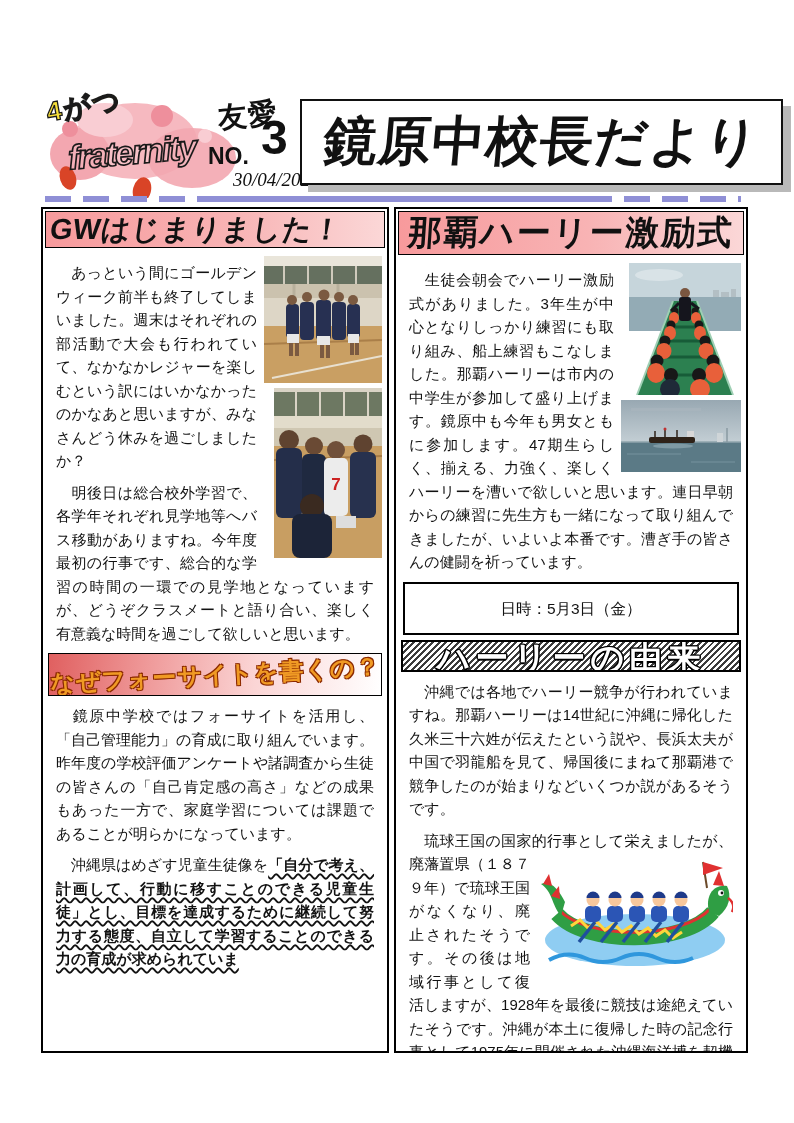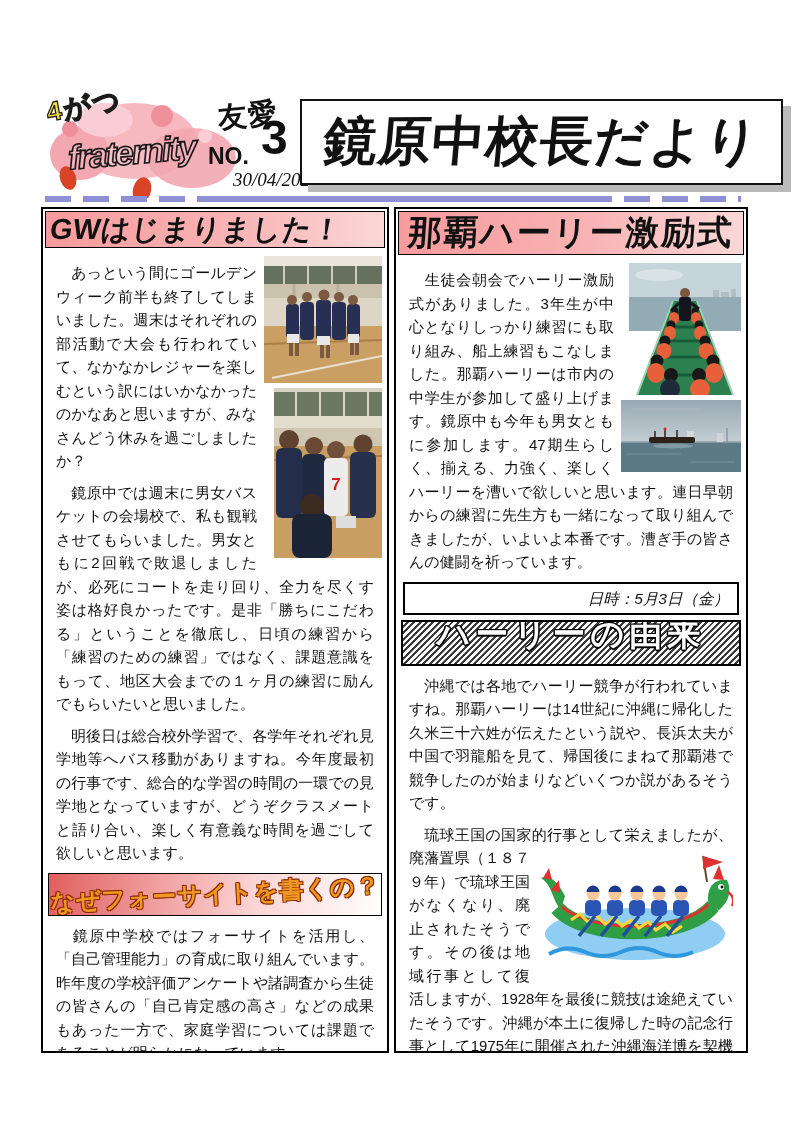--- a/index.html
+++ b/index.html
@@ -41,37 +41,37 @@
   .bar { margin:2px; border:1px solid #000; overflow:hidden; }
   .bar-pink { background:linear-gradient(90deg,#f79a9c 0%,#f8b3b4 55%,#fbd7d7 100%); }
   .bar-gw { height:37px; display:flex; align-items:center; padding-left:4px; }
   .bar-gw span { font-size:29px; font-weight:900; letter-spacing:0.5px; transform:skewX(-7deg); white-space:nowrap; }
   .bar-naha { height:44px; display:flex; align-items:center; justify-content:center; }
   .bar-naha span { font-size:34px; font-weight:900; letter-spacing:2px; transform:skewX(-4deg); white-space:nowrap; }
   .bar-fore { height:43px; background:linear-gradient(95deg,#e06060 0%,#ef9a9a 30%,#fbd5d5 62%,#ffffff 100%);
     display:flex; align-items:center; justify-content:center; }
   .bar-fore span { font-size:24px; font-weight:900; letter-spacing:1px; color:#f09a24; transform:rotate(-3deg);
     text-shadow:1px 1px 0 #8c2a00,-1px -1px 0 #8c2a00,1px -1px 0 #8c2a00,-1px 1px 0 #8c2a00; white-space:nowrap; }
-  .bar-hatch { height:46px; border-width:2px;
+  .bar-hatch { height:32px; border-width:2px;
     background:repeating-linear-gradient(135deg,#ffffff 0 2.5px,#3c3c3c 2.5px 4.5px);
-    display:flex; align-items:flex-start; justify-content:center; }
+    display:flex; align-items:flex-end; justify-content:center; }
   .bar-hatch span { font-size:33px; font-weight:900; letter-spacing:5px; color:#fff; white-space:nowrap;
     text-shadow:1.5px 0 #000,-1.5px 0 #000,0 1.5px #000,0 -1.5px #000,1px 1px #000,-1px -1px #000,1px -1px #000,-1px 1px #000; }
 
   .body { padding:3px 5px 2px 5px; font-size:15px; line-height:23.5px; text-align:justify; color:#121212; }
   .body p { margin:8px; }
 
   .floatR { float:right; display:flex; flex-direction:column; align-items:flex-end; gap:5px; margin:3px 0 4px 7px; }
   .photo { display:block; }
   .clipwrap { float:right; margin:2px 0 0 5px; }
 
   .bw { font-weight:800; text-decoration-line:underline; text-decoration-style:wavy;
         text-decoration-thickness:1.5px; text-underline-offset:3px; }
 
-  .infobox { margin:4px 2px 5px 2px; border:2px solid #000; padding:2px 8px; font-size:15.5px; line-height:25px; text-align:right;font-style:italic; }
+  .infobox { margin:4px 2px 5px 2px; border:2px solid #000; padding:12px 8px; font-size:15.5px; line-height:25px; text-align:center; }
 </style>
 </head>
 <body>
 
 <div class="page">
 
   <div>
     <svg class="hdr-flower" width="215" height="102" viewBox="0 0 215 102">
       <ellipse cx="95" cy="45" rx="62" ry="38" fill="#f6b9c0"></ellipse>
       <ellipse cx="40" cy="58" rx="30" ry="26" fill="#f3a7b0"></ellipse>
@@ -170,21 +170,20 @@
             <rect x="50" y="70" width="24" height="58" rx="5" fill="#ececec"></rect>
             <text x="62" y="102" font-size="17" font-weight="bold" fill="#cc2222" text-anchor="middle">7</text>
             <circle cx="89" cy="56" r="9.5" fill="#5f4330"></circle>
             <rect x="76" y="64" width="26" height="66" rx="6" fill="#27314e"></rect>
             <circle cx="38" cy="118" r="12" fill="#3a2a20"></circle>
             <rect x="18" y="126" width="40" height="44" rx="8" fill="#1c2438"></rect>
             <rect x="62" y="128" width="20" height="12" fill="#dddddd"></rect>
           </svg>
         </div>
         <p>　あっという間にゴールデンウィーク前半も終了してしまいました。週末はそれぞれの部活動で大会も行われていて、なかなかレジャーを楽しむという訳にはいかなかったのかなあと思いますが、みなさんどう休みを過ごしましたか？</p>
-        <p>　鏡原中では週末に男女バスケットの会場校で、私も観戦させてもらいました。男女ともに2回戦で敗退しましたが、必死にコートを走り回り、全力を尽くす姿は格好良かったです。是非「勝ちにこだわる」ということを徹底し、日頃の練習から「練習のための練習」ではなく、課題意識をもって、地区大会までの１ヶ月の練習に励んでもらいたいと思いました。</p>
         <p>　明後日は総合校外学習で、各学年それぞれ見学地等へバス移動がありますね。今年度最初の行事です、総合的な学習の時間の一環での見学地となっていますが、どうぞクラスメートと語り合い、楽しく有意義な時間を過ごして欲しいと思います。</p>
 
         <div class="bar bar-fore" style="margin:4px 0 2px 0;">
           <span>なぜフォーサイトを書くの？</span>
         </div>
         <p>　鏡原中学校ではフォーサイトを活用し、「自己管理能力」の育成に取り組んでいます。昨年度の学校評価アンケートや諸調査から生徒の皆さんの「自己肯定感の高さ」などの成果もあった一方で、家庭学習については課題であることが明らかになっています。</p>
         <p>
           <span>　沖縄県はめざす児童生徒像を</span><span class="bw">「自分で考え、計画して、行動に移すことのできる児童生徒」とし、目標を達成するために継続して努力する態度、自立して学習することのできる力の育成が求められていま</span>
         </p>
       </div>

